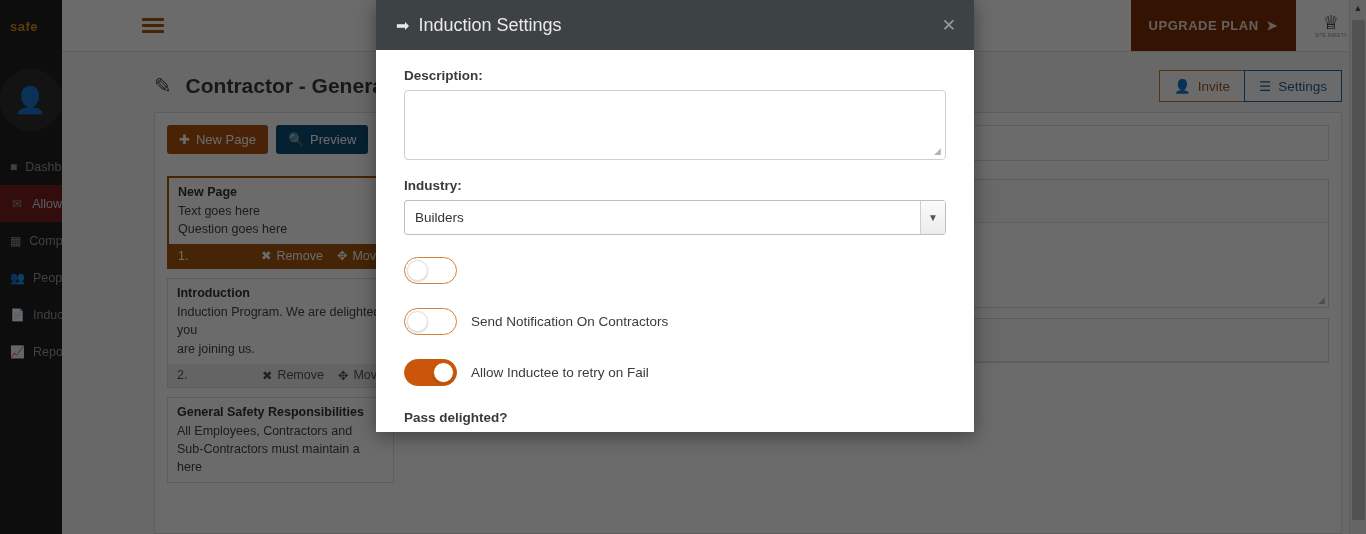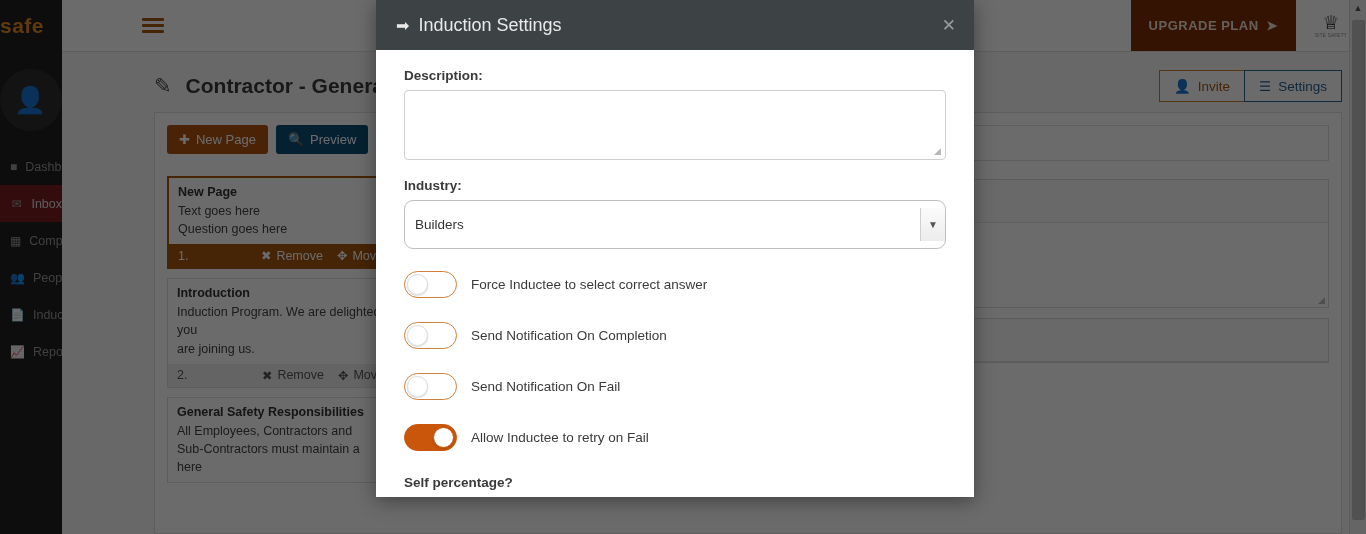--- a/index.html
+++ b/index.html
@@ -11,22 +11,22 @@
   }
 
   
   #app { position:absolute; inset:0; display:flex; background:#f4f4f4; }
 
   .sidebar {
     width:62px; flex:0 0 62px; background:#1f1f1f; color:#cfcfcf;
     position:relative; overflow:hidden;
   }
   .side-logo {
-    height:52px; display:flex; align-items:center; 
-    font-size:21px; font-weight:bold; color:#e08a1e; letter-spacing:.5px;
+    height:52px; display:flex; align-items:center; padding-left:10px;
+    font-size:13px; font-weight:bold; color:#e08a1e; letter-spacing:.5px;
     white-space:nowrap;
   }
   .side-avatar-wrap {
     height:96px; display:flex; align-items:center; justify-content:center;
   }
   .side-avatar {
     width:62px; height:62px; border-radius:50%; background:#2e2e2e;
     display:flex; align-items:center; justify-content:center;
     color:#6b6b6b; font-size:26px;
   }
@@ -159,21 +159,21 @@
   .m-body { padding:18px 28px 0; }
   .f-label { font-size:13.5px; font-weight:bold; color:#3a3a3a; margin-bottom:7px; }
   textarea.f-textarea {
     width:100%; height:70px; border:1px solid #cfcfcf; border-radius:4px;
     padding:7px 9px; font-family:"Liberation Sans", sans-serif; font-size:13px;
     color:#333; resize:none; outline:none; display:block;
   }
   .ta-wrap { position:relative; margin-bottom:18px; }
   .ta-grip { position:absolute; right:5px; bottom:4px; font-size:9px; color:#b5b5b5; }
   .f-select {
-    width:100%; height:49px; border:1px solid #bfbfbf; border-radius:9px;
+    width:100%; height:35px; border:1px solid #bfbfbf; border-radius:3px;
     background:#fff; display:flex; align-items:center; margin-bottom:22px;
   }
   .f-select .val { flex:1; padding-left:10px; font-size:13.5px; color:#333; }
   .f-select .arrow {
     width:25px; height:33px; border-left:1px solid #cfcfcf;
     background:linear-gradient(#fbfbfb,#ececec);
     display:flex; align-items:center; justify-content:center;
     font-size:10px; color:#555;
   }
   .toggle-row { display:flex; align-items:center; margin-bottom:24px; }
@@ -200,21 +200,21 @@
     <div class="side-logo">safe</div>
     <div class="side-avatar-wrap">
       <div class="side-avatar">👤</div>
     </div>
     <div class="side-item">
       <span class="side-ico">■</span>
       <span>Dashboard</span>
     </div>
     <div class="side-item active">
       <span class="side-ico">✉</span>
-      <span>Inbox</span>
+      <span>Allow</span>
     </div>
     <div class="side-item">
       <span class="side-ico">▦</span>
       <span>Companies</span>
     </div>
     <div class="side-item">
       <span class="side-ico">👥</span>
       <span>People</span>
     </div>
     <div class="side-item">
@@ -399,41 +399,34 @@
     <div class="f-label">Industry:</div>
     <div class="f-select">
       <span class="val">Builders</span>
       <span class="arrow">▼</span>
     </div>
 
     <div class="toggle-row">
       <div class="toggle">
           <span class="knob"></span>
         </div>
-      <span class="toggle-label">Force Inductee to select correct answer</span>
     </div>
 
     <div class="toggle-row">
       <div class="toggle">
           <span class="knob"></span>
         </div>
-      <span class="toggle-label">Send Notification On Completion</span>
-    </div>
-
-    <div class="toggle-row">
-      <div class="toggle">
-          <span class="knob"></span>
-        </div>
-      <span class="toggle-label">Send Notification On Fail</span>
-    </div>
+      <span class="toggle-label">Send Notification On Contractors</span>
+    </div>
+
 
     <div class="toggle-row">
       <div class="toggle on">
           <span class="knob"></span>
         </div>
       <span class="toggle-label">Allow Inductee to retry on Fail</span>
     </div>
 
 
-    <div class="pass-label">Self percentage?</div>
+    <div class="pass-label">Pass delighted?</div>
 
   </div>
 </div>
 
 </body></html>

